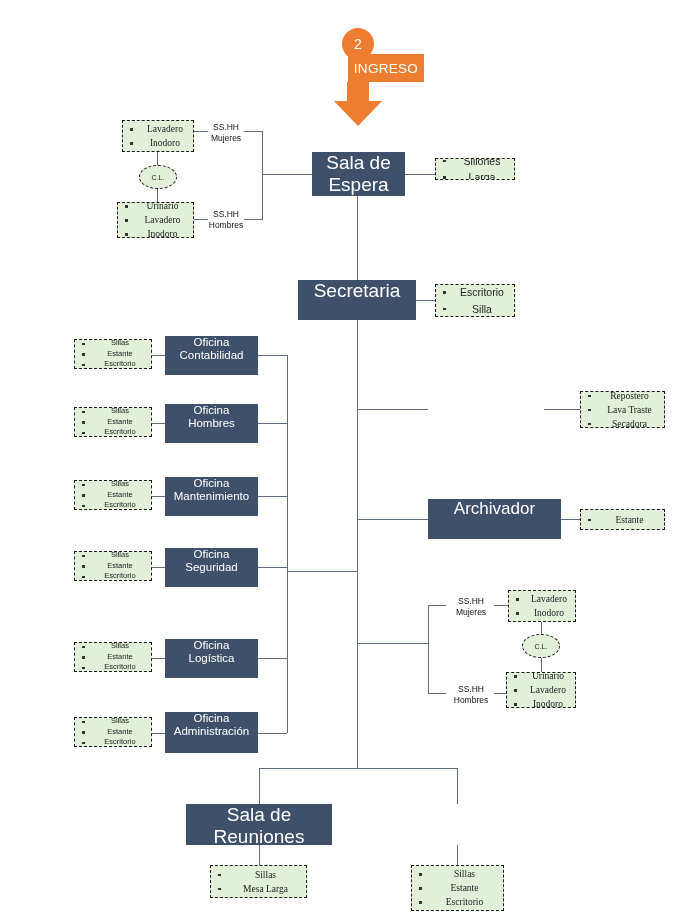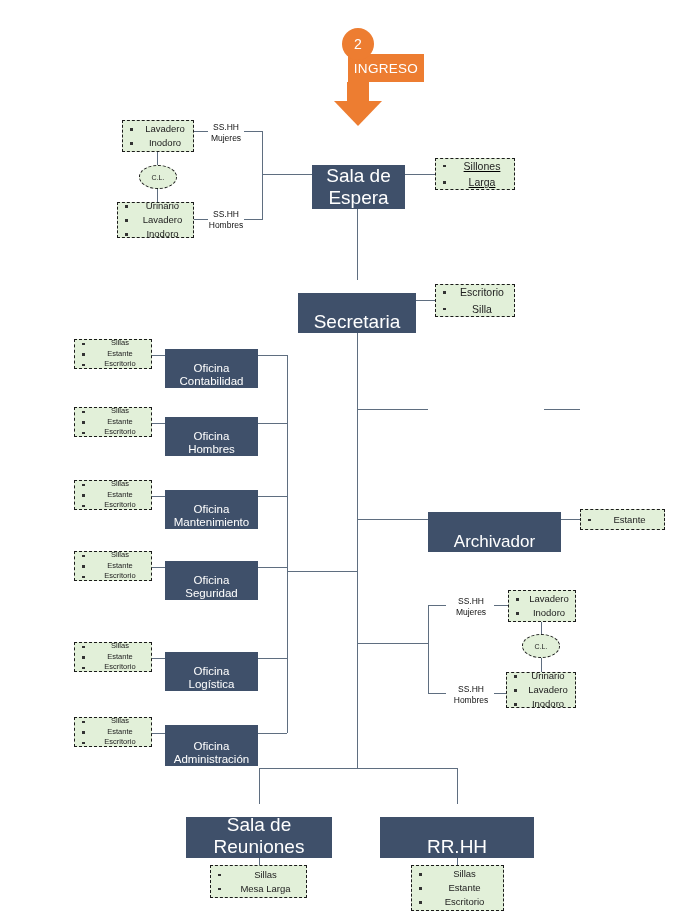--- a/index.html
+++ b/index.html
@@ -57,26 +57,25 @@
     border-top: 25px solid #ed7d31;
     z-index: 2;
   }
 
   
   .node {
     position: absolute;
     background: #3f506a;
     color: #ffffff;
     display: flex;
-    align-items: flex-end;
+    align-items: flex-start;
     justify-content: center;
     text-align: center;
     line-height: 1.15;
     z-index: 3;
-    margin-top: 13px;
   }
   .node.big   { font-size: 19px; }
   .node.mid   { font-size: 17px; }
   .node.small { font-size: 11.5px; }
 
   
   .items {
     position: absolute;
     background: #e2f0d9;
     border: 1.4px dashed #1a1a1a;
@@ -101,21 +100,21 @@
     content: "";
     position: absolute;
     left: -11px; top: 50%;
     width: 2.5px; height: 2.5px;
     margin-top: -1px;
     background: #333;
   }
   .items.tiny      { font-size: 7.5px; }
   .items.tiny li   { line-height: 10.5px; }
   .items.reg       { font-size: 9.5px; }
-  .items.reg li    { line-height: 14px; }
+  .items.reg li    { line-height: 14px; font-family: Liberation Serif, serif; }
   .items.lg        { font-size: 10.5px; }
   .items.lg li     { line-height: 16.5px; }
 
   
   .cl {
     position: absolute;
     background: #e2f0d9;
     border: 1.3px dashed #1a1a1a;
     border-radius: 50%;
     display: flex; align-items: center; justify-content: center;
@@ -183,21 +182,21 @@
   <div class="conn h" style="left:262px; top:174px; width:50px;"></div>
 
   <div class="node big" style="left:312px; top:152px; width:93px; height:44px;">
     <div>
       <div>Sala de</div>
       <div>Espera</div>
     </div>
   </div>
 
   <div class="conn h" style="left:405px; top:174px; width:30px;"></div>
-  <div class="items lg" style="left:435px; top:158px; width:80px; height:32px;text-decoration:underline;">
+  <div class="items lg" style="left:435px; top:158px; width:80px; height:22px;">
     <ul>
       <li>Sillones</li>
       <li>Larga</li>
     </ul>
   </div>
 
   <div class="conn v" style="left:357px; top:196px; height:84px;"></div>
 
   <div class="node big" style="left:298px; top:280px; width:118px; height:40px;">
     <span>Secretaria</span>
@@ -307,20 +306,27 @@
   <div class="node small" style="left:165px; top:712px; width:93px; height:41px;">
     <div>
       <div>Oficina</div>
       <div>Administración</div>
     </div>
   </div>
   <div class="conn h" style="left:258px; top:733px; width:29px;"></div>
 
   <div class="conn h" style="left:357px; top:409px; width:71px;"></div>
   <div class="conn h" style="left:544px; top:409px; width:36px;"></div>
+  <div class="items reg" style="left:580px; top:391px; width:85px; height:37px;">
+    <ul>
+      <li>Repostero</li>
+      <li>Lava Traste</li>
+      <li>Secadora</li>
+    </ul>
+  </div>
 
   <div class="conn h" style="left:357px; top:519px; width:71px;"></div>
   <div class="node mid" style="left:428px; top:499px; width:133px; height:40px;">
     <span>Archivador</span>
   </div>
   <div class="conn h" style="left:544px; top:519px; width:36px;"></div>
   <div class="items reg" style="left:580px; top:509px; width:85px; height:21px;">
     <ul>
       <li>Estante</li>
     </ul>
@@ -376,23 +382,20 @@
     </div>
   </div>
   <div class="conn v" style="left:259px; top:845px; height:20px;"></div>
   <div class="items reg" style="left:210px; top:865px; width:97px; height:33px;">
     <ul>
       <li>Sillas</li>
       <li>Mesa Larga</li>
     </ul>
   </div>
 
-  <div class="node big" style="left:380px; top:804px; width:154px; height:41px;">
-    <span>RR.HH</span>
-  </div>
   <div class="conn v" style="left:457px; top:845px; height:20px;"></div>
   <div class="items reg" style="left:411px; top:865px; width:93px; height:46px;">
     <ul>
       <li>Sillas</li>
       <li>Estante</li>
       <li>Escritorio</li>
     </ul>
   </div>
 
 </div>

